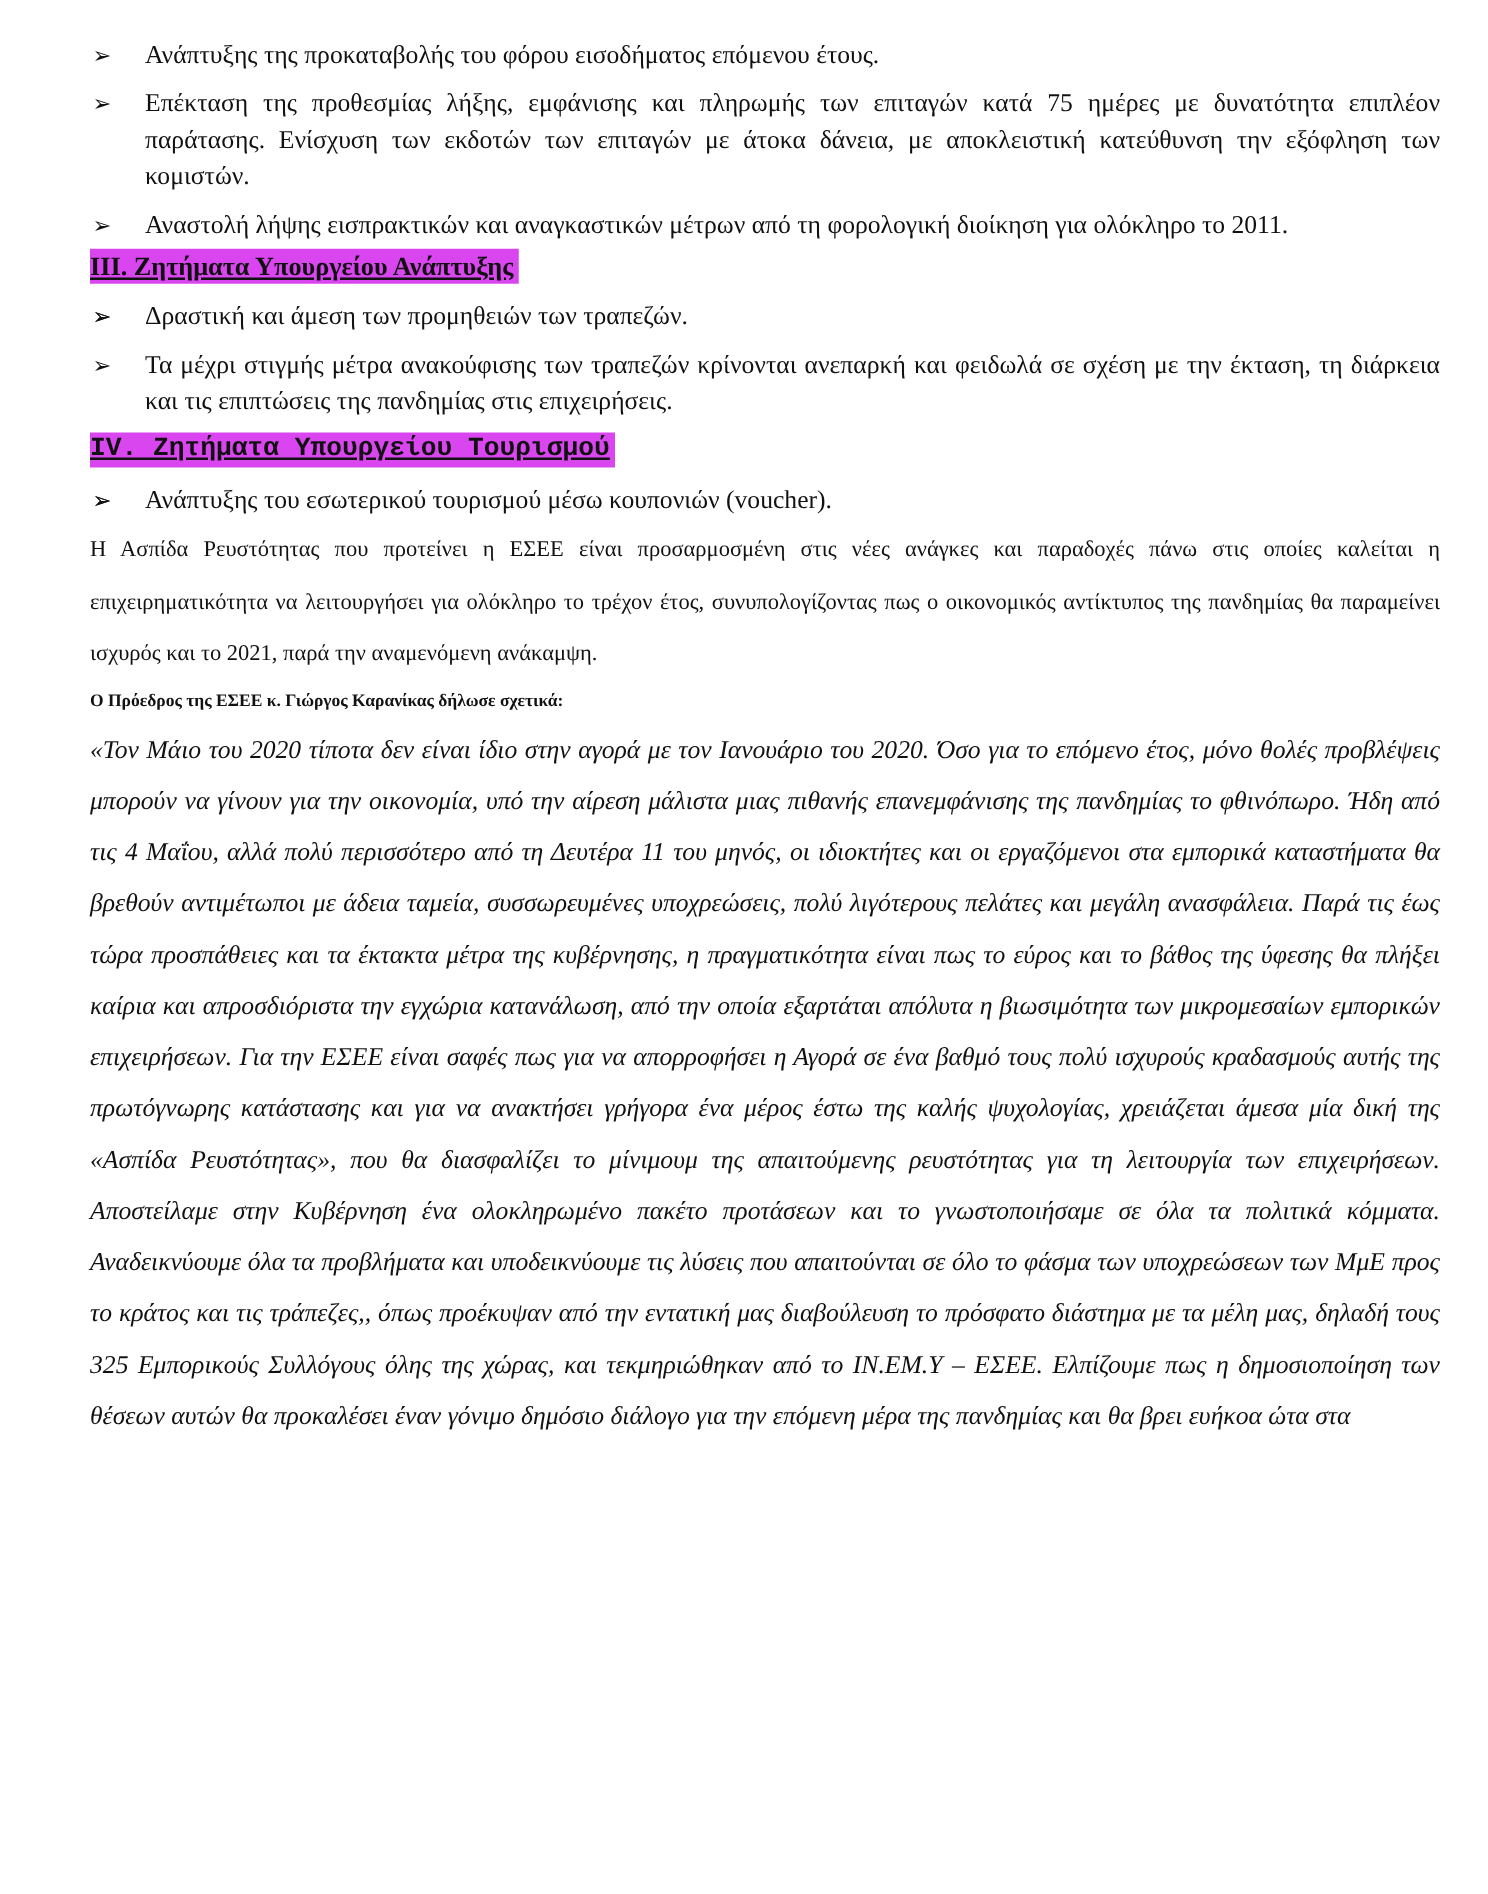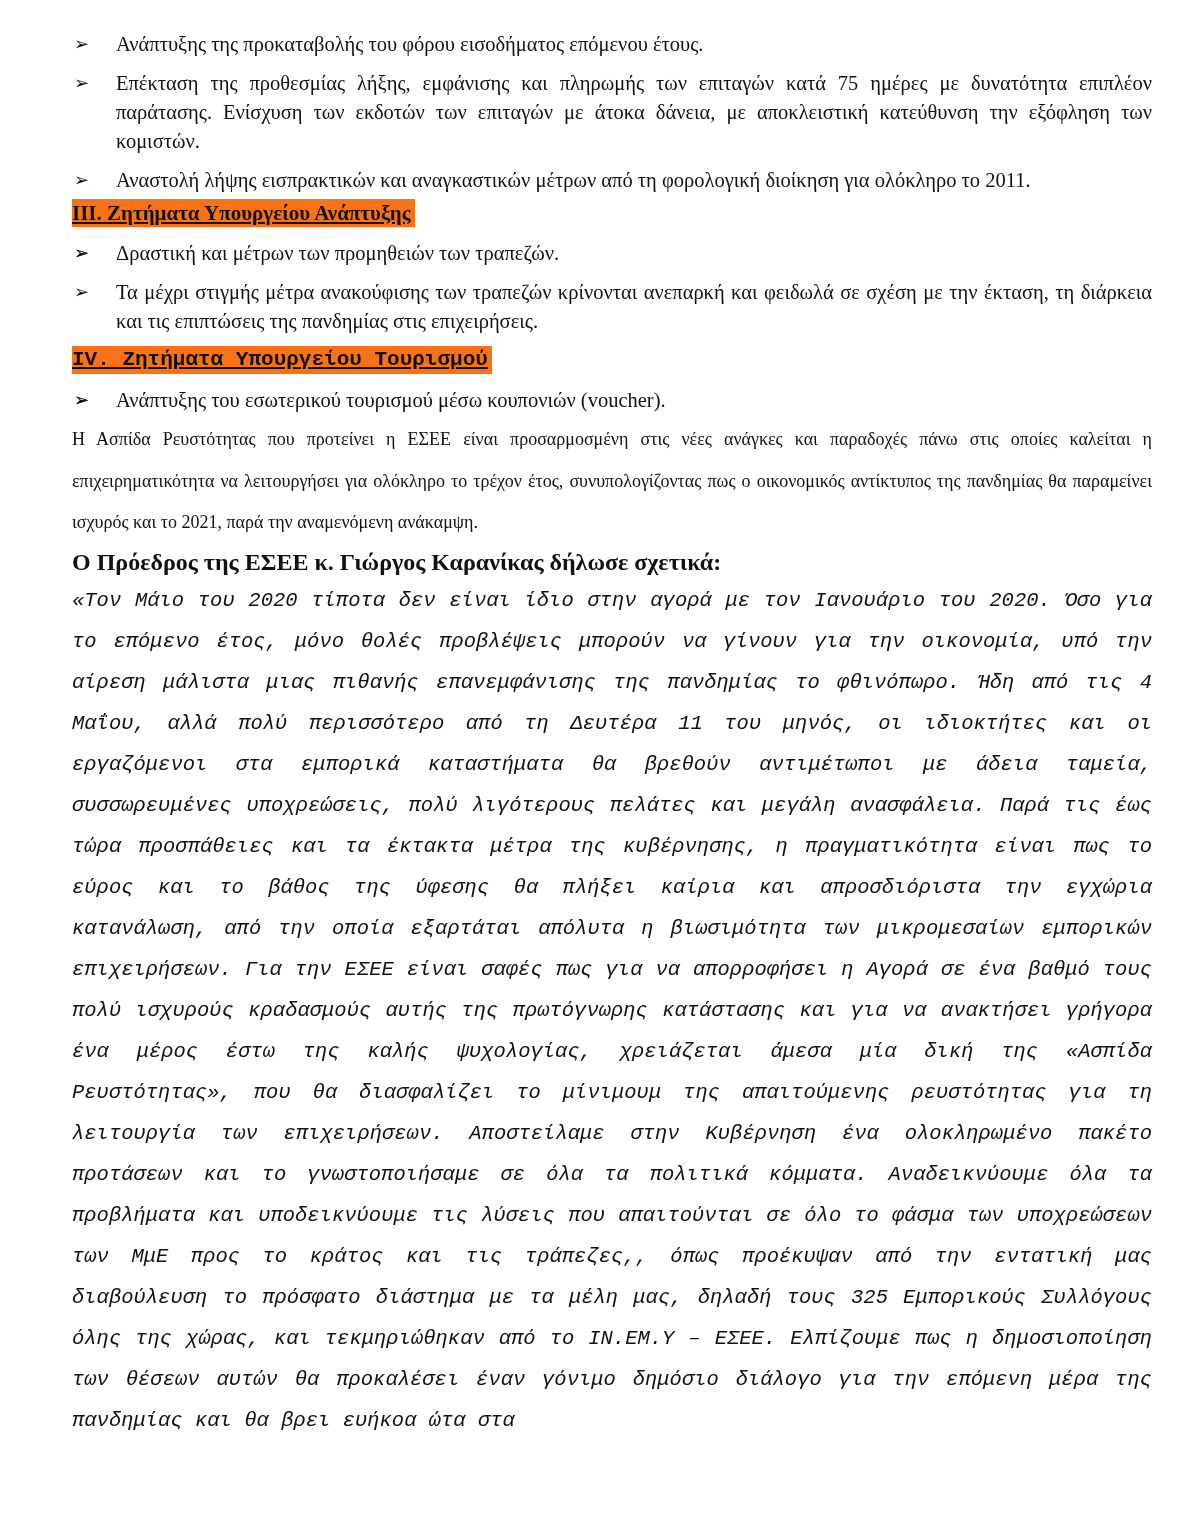--- a/index.html
+++ b/index.html
@@ -2,26 +2,26 @@
 <html><head>
 <meta charset="utf-8">
 <style>
   html, body { margin: 0; padding: 0; background: #ffffff; }
   body { width: 1190px; height: 1515px; overflow: hidden; position: relative;
          font-family: "Liberation Serif", serif; color: #111; }
   .page { position: absolute; left: 72px; top: 28px; width: 1080px; }
   .bullet { position: relative; padding-left: 44px; font-size: 20.5px; line-height: 29px;
             text-align: justify; }
   .bullet .mark { position: absolute; left: 2px; top: 0; font-size: 18px; }
-  .heading { display: inline-block; background: #f97316; font-weight: bold;
+  .heading { display: inline-block; background: #d946ef; font-weight: bold;
              text-decoration: underline; font-size: 21px; line-height: 28px;
              padding: 0 4px 0 0; }
   .para { font-size: 18px; line-height: 41.5px; text-align: justify; }
-  .bold-line { font-weight: bold; font-size: 24px; line-height: 36px; }
-  .quote { font-style: italic; font-size: 20.5px; line-height: 41px; text-align: justify; font-family: Liberation Mono, monospace; }
+  .bold-line { font-weight: bold; font-size: 14px; line-height: 36px; }
+  .quote { font-style: italic; font-size: 20.5px; line-height: 41px; text-align: justify; }
 </style>
 </head>
 <body>
 
 <div class="page">
 
   <div class="bullet" style="margin-top:2px;">
     <span class="mark">➢</span>
     <span>Ανάπτυξης της προκαταβολής του φόρου εισοδήματος επόμενου έτους.</span>
   </div>
@@ -35,21 +35,21 @@
   </div>
 
   <div style="margin-top:4px;">
     <span class="heading">ΙΙΙ.  Ζητήματα Υπουργείου Ανάπτυξης</span>
   </div>
   <div class="bullet" style="margin-top:12px;">
     <span class="mark">➢</span>
   </div>
   <div class="bullet" style="margin-top:10px;">
     <span class="mark">➢</span>
-    <span>Δραστική και μέτρων των προμηθειών των τραπεζών.</span>
+    <span>Δραστική και άμεση των προμηθειών των τραπεζών.</span>
   </div>
   <div class="bullet" style="margin-top:10px;">
     <span class="mark">➢</span>
     <span>Τα μέχρι στιγμής μέτρα ανακούφισης των τραπεζών κρίνονται ανεπαρκή και φειδωλά σε σχέση με την έκταση, τη διάρκεια και τις επιπτώσεις της πανδημίας στις επιχειρήσεις.</span>
   </div>
 
   <div style="margin-top:10px;font-family:Liberation Mono, monospace;">
     <span class="heading">IV.  Ζητήματα Υπουργείου Τουρισμού</span>
   </div>
   <div class="bullet" style="margin-top:12px;">

